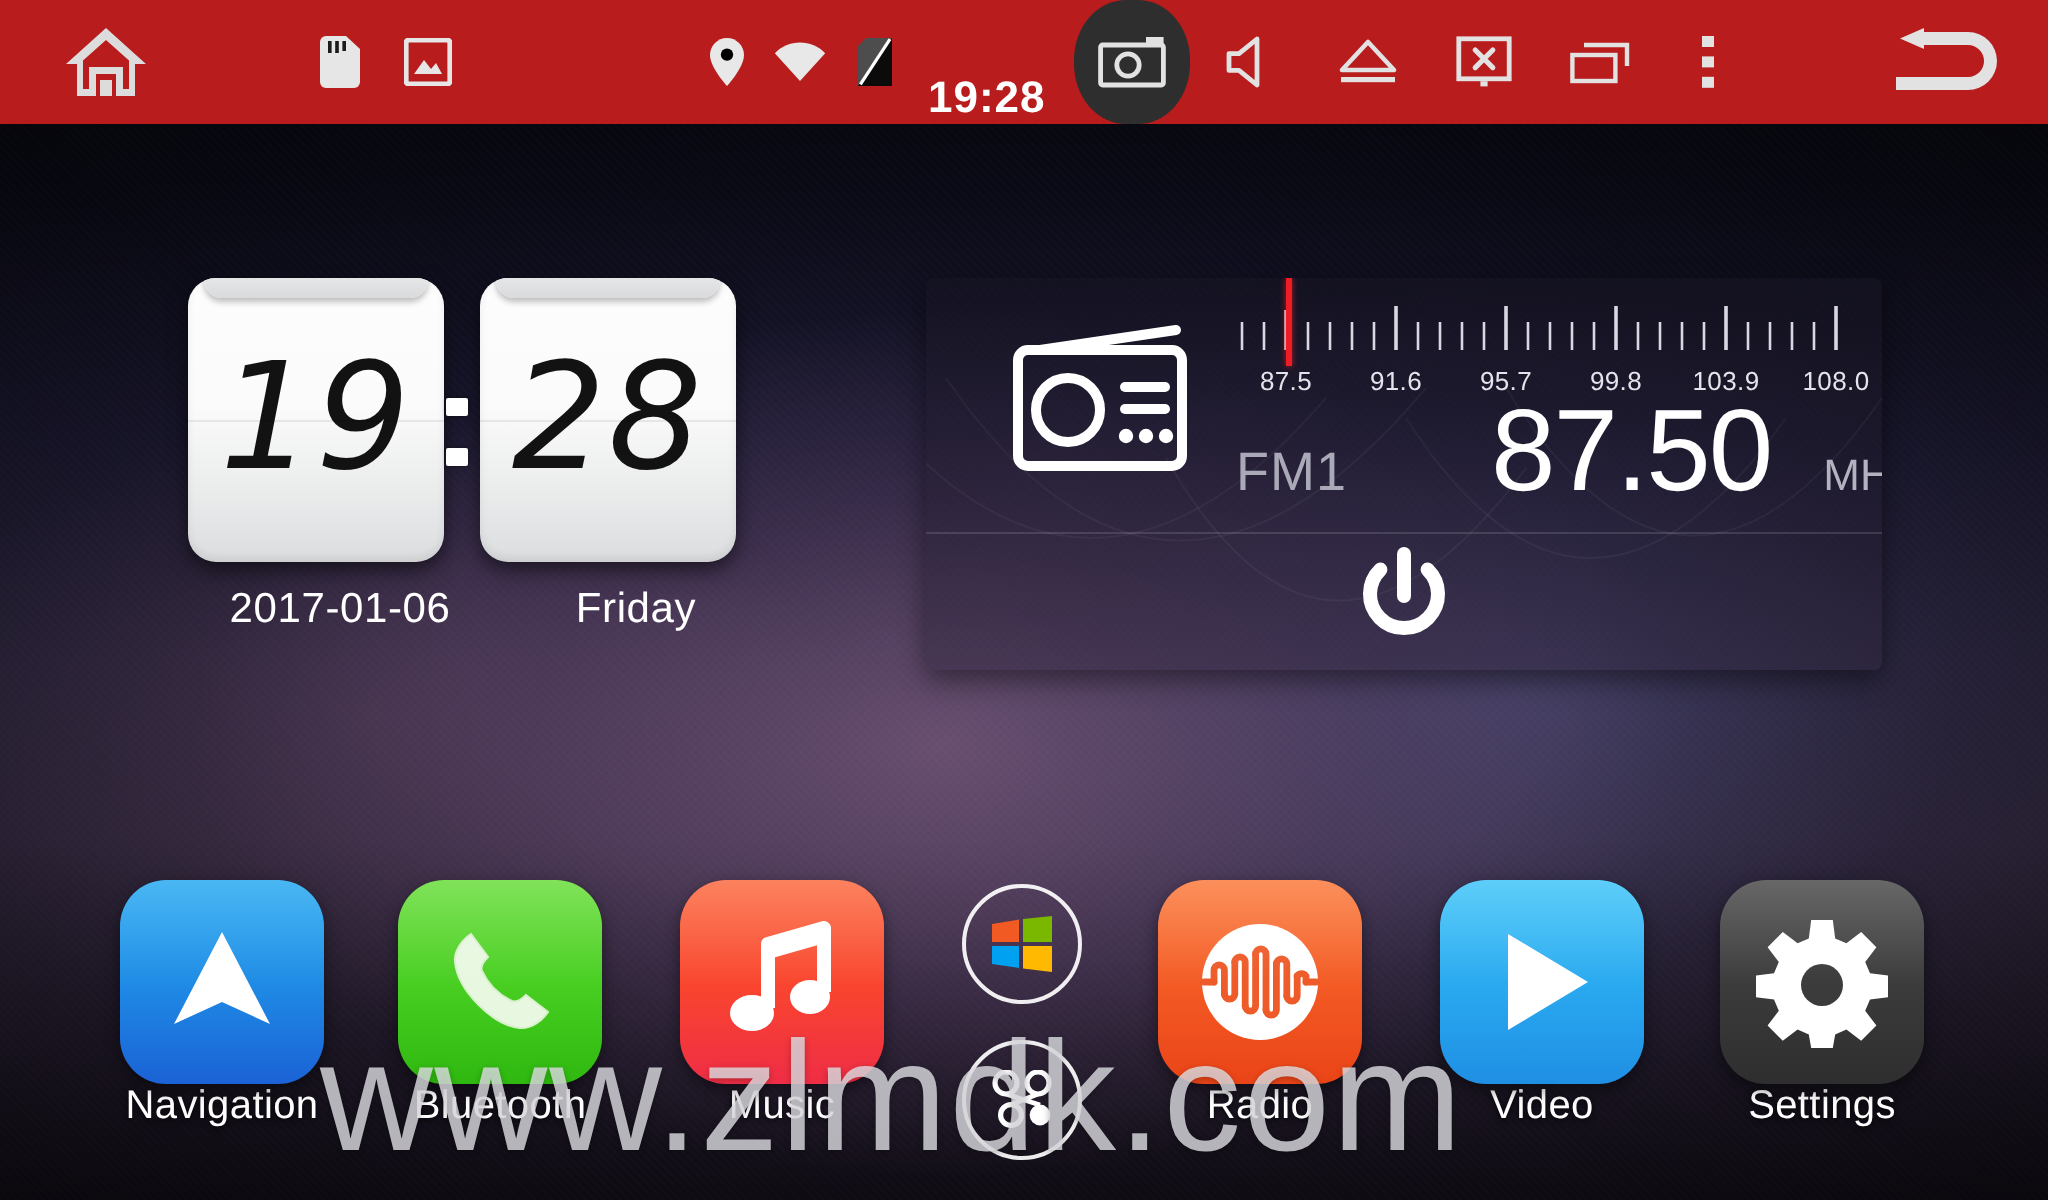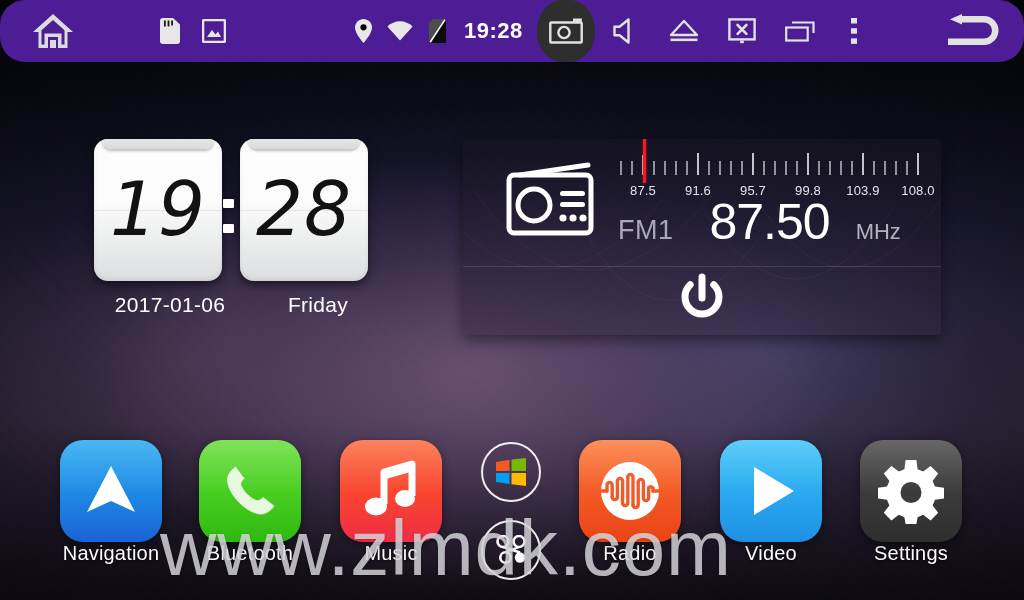--- a/index.html
+++ b/index.html
@@ -30,21 +30,21 @@
   }
   #vignette{
     position:absolute; inset:0;
     background:radial-gradient(ellipse 700px 420px at 50% 52%, rgba(0,0,0,0) 40%, rgba(0,0,0,0.45) 100%);
     pointer-events:none;
   }
 
   
   #statusbar{
     position:absolute; left:0; top:0; width:1024px; height:62px;
-    background:#4c1d95; display:flex; align-items:center; z-index:40;border-radius:25px;
+    background:#b91c1c; display:flex; align-items:flex-end; z-index:40;
   }
   .sb-btn{ display:flex; align-items:center; justify-content:center; height:62px; }
   .sb-icon svg{ display:block; }
   #sb-home{ width:70px; margin-left:18px; }
   #sb-sd{ width:40px; margin-left:62px;}
   #sb-pic{ width:40px; margin-left:4px;}
   #sb-spacer{ flex:0 0 112px; }
   #sb-loc{ width:34px; }
   #sb-wifi{ width:40px; }
   #sb-sim{ width:34px; }
@@ -134,22 +134,22 @@
   .tk-label{
     position:absolute; transform:translateX(-50%);
     color:#e4e4ec; font-size:13px; letter-spacing:0.2px; white-space:nowrap;
   }
   #radio-readout{
     position:absolute; left:155px; top:58px; height:64px;
     display:flex; align-items:baseline;
   }
   #radio-band{ color:#a9a9b8; font-size:27px; letter-spacing:0.5px; }
   #radio-freq{
-    color:#ffffff; font-size:50px; font-weight:400; line-height:1;
-    margin-left:36px; letter-spacing:-1px;
+    color:#ffffff; font-size:58px; font-weight:400; line-height:1;
+    margin-left:72px; letter-spacing:-1px;
   }
   #radio-unit{ color:#b2b2c0; font-size:22px; margin-left:26px; }
   #radio-divider{
     position:absolute; left:0; right:0; top:127px; height:1px;
     background:rgba(255,255,255,0.13);
   }
   #radio-power{
     position:absolute; left:0; top:128px; width:100%; height:68px;
     display:flex; align-items:center; justify-content:center;
   }

